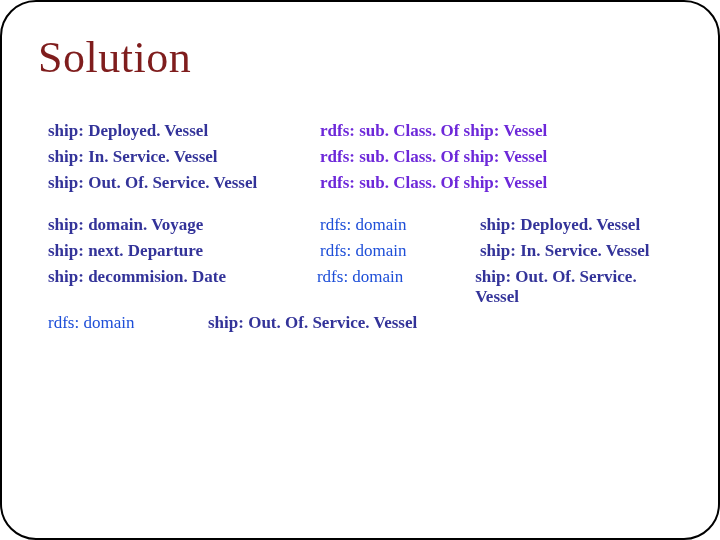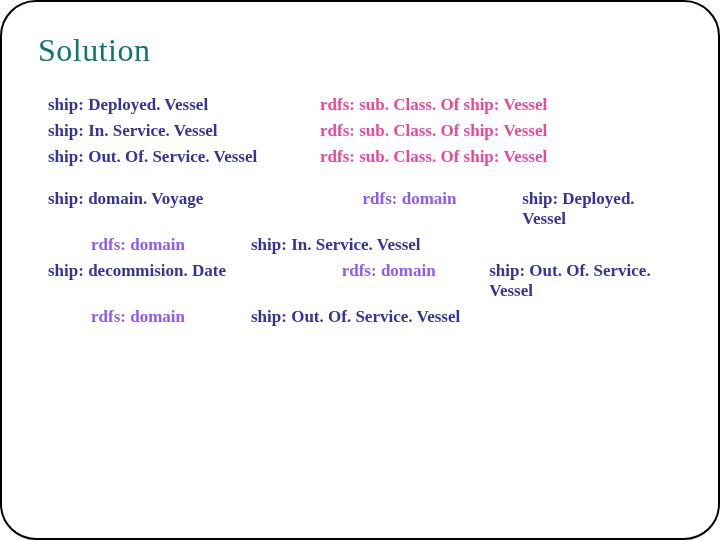--- a/index.html
+++ b/index.html
@@ -13,24 +13,24 @@
   .slide {
     box-sizing: border-box;
     width: 720px;
     height: 540px;
     padding: 30px 36px 36px 36px;
     border: 2px solid #000;
     border-radius: 36px;
     position: relative;
   }
   .title {
-    font-size: 32px;
+    font-size: 44px;
     font-weight: 400;
-    color: #0f766e;
-    margin: 0 0 26px 0;
+    color: #7f1d1d;
+    margin: 0 0 38px 0;
     letter-spacing: 0.5px;
   }
   .content {
     padding-left: 10px;
   }
   .row {
     display: flex;
     align-items: flex-start;
     margin-bottom: 6px;
   }
@@ -38,27 +38,26 @@
     height: 16px;
   }
   .col1 {
     width: 272px;
     color: #333399;
     font-weight: bold;
     font-size: 17px;
   }
   .col2 {
     width: 160px;
-    color: #8b5cf6;
-    font-weight: bold;
+    color: #1d4ed8;
+    font-weight: normal;
     font-size: 17px;
-    margin-left: 43px;
   }
   .col2b {
-    color: #ec4899;
+    color: #6d28d9;
     font-weight: bold;
     font-size: 17px;
   }
   .col3 {
     color: #333399;
     font-weight: bold;
     font-size: 17px;
   }
 </style>
 </head>
@@ -83,20 +82,21 @@
     </div>
 
     <div class="group-gap"></div>
 
     <div class="row">
       <div class="col1">ship: domain. Voyage</div>
       <div class="col2">rdfs: domain</div>
       <div class="col3">ship: Deployed. Vessel</div>
     </div>
     <div class="row">
+      <div class="col1">ship: next. Departure</div>
       <div class="col2">rdfs: domain</div>
       <div class="col3">ship: In. Service. Vessel</div>
     </div>
     <div class="row">
       <div class="col1">ship: decommision. Date</div>
       <div class="col2">rdfs: domain</div>
       <div class="col3">ship: Out. Of. Service. Vessel</div>
     </div>
     <div class="row">
       <div class="col2">rdfs: domain</div>

